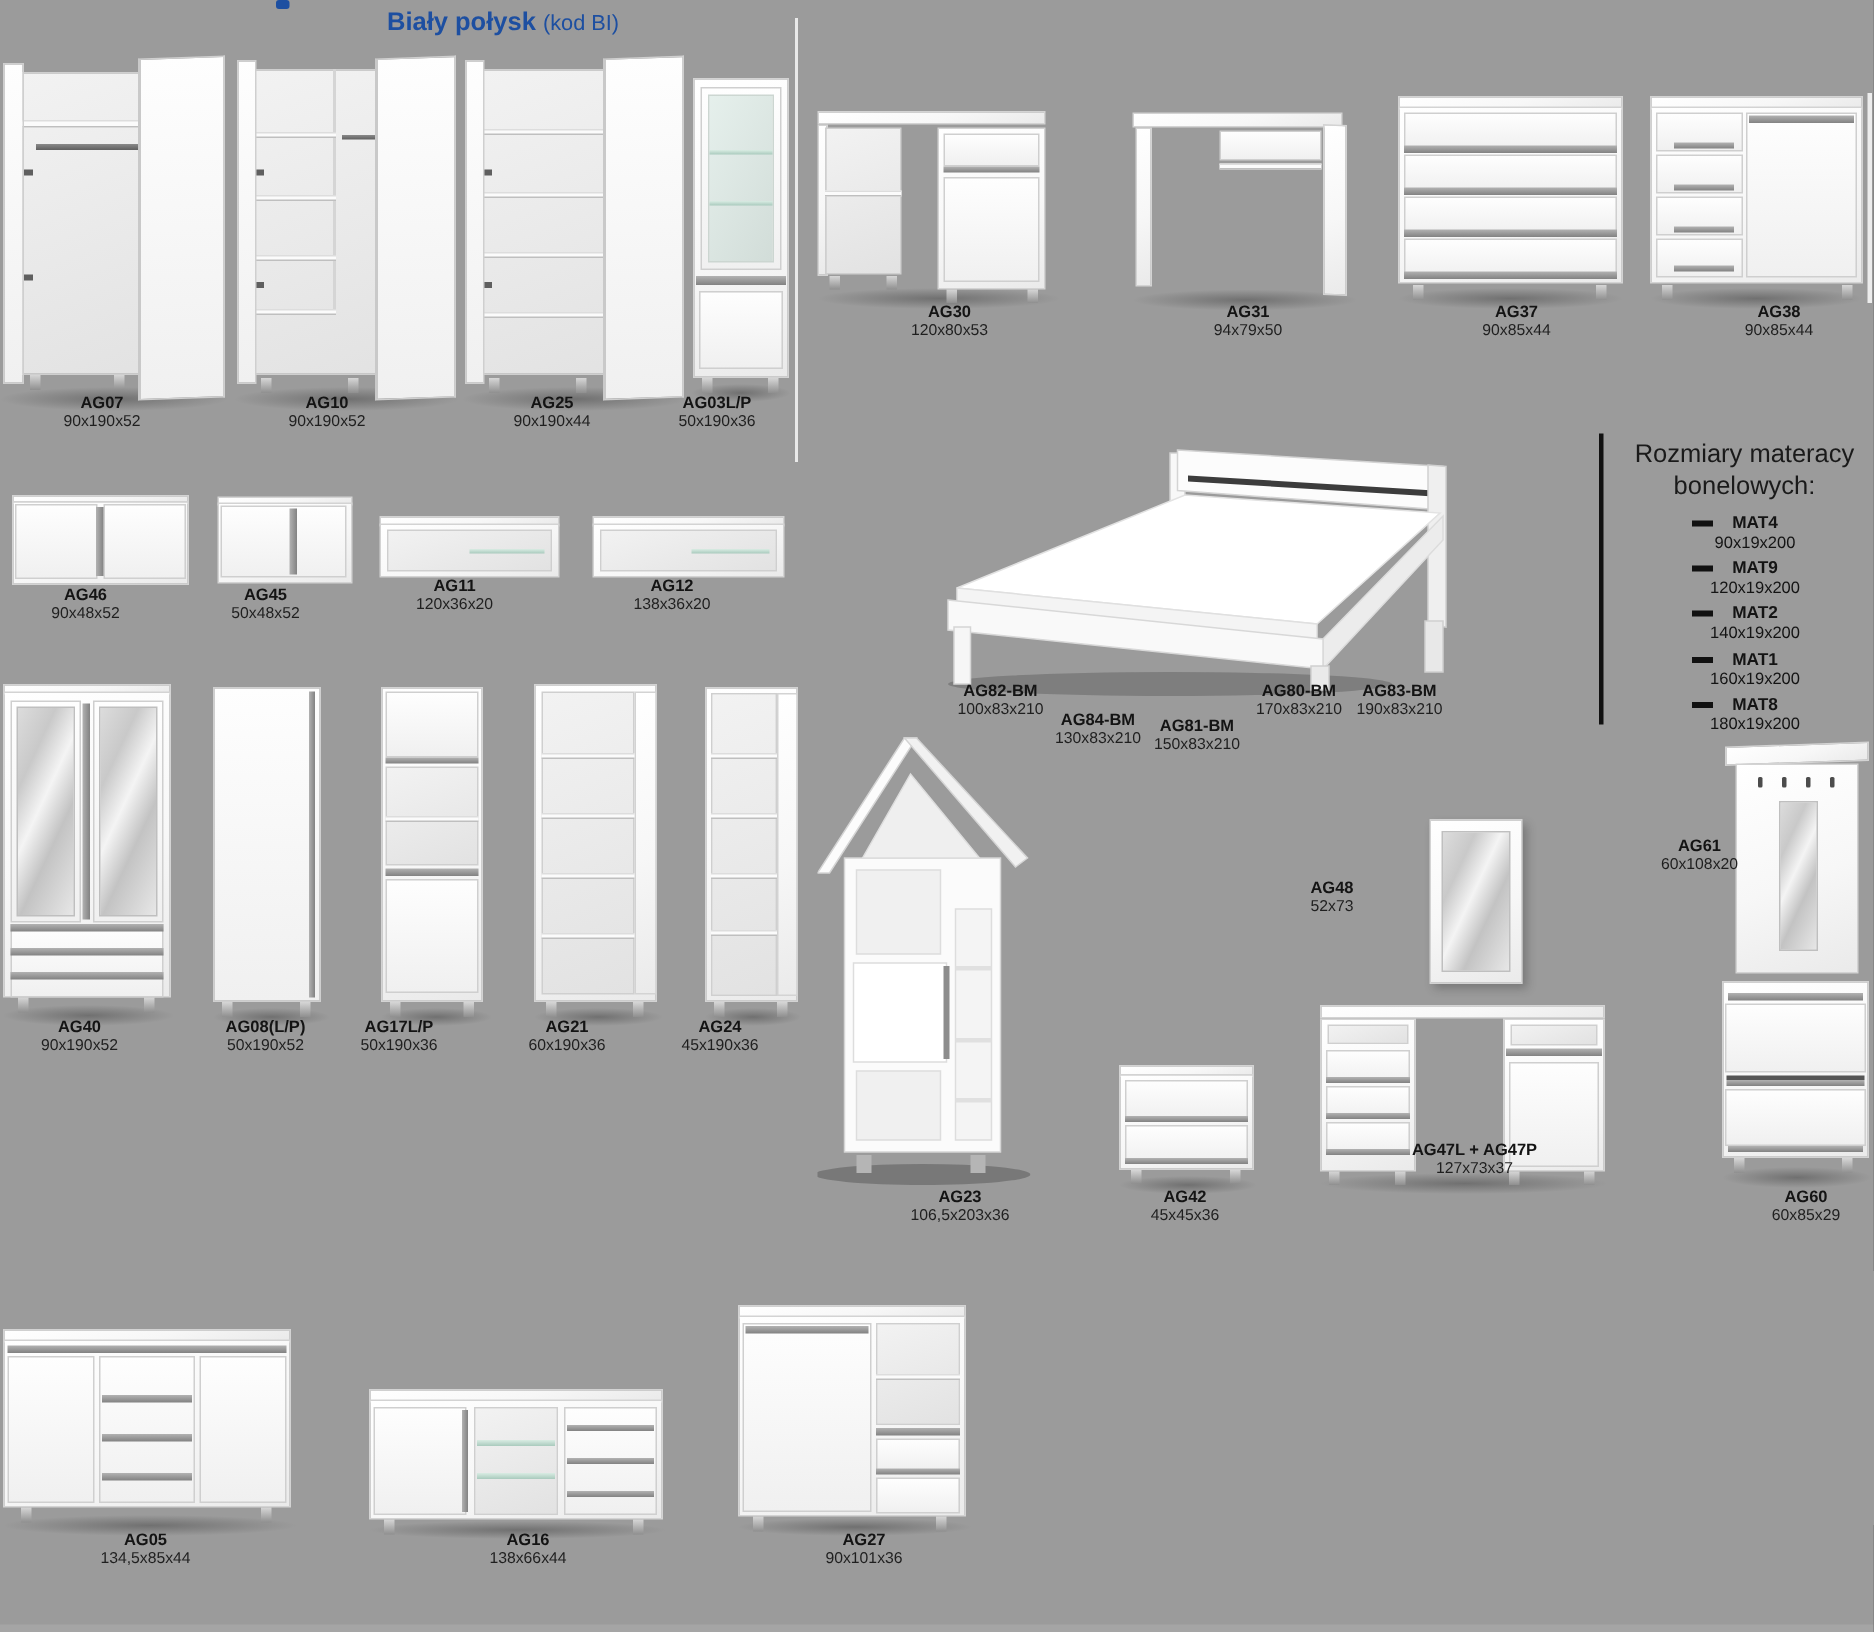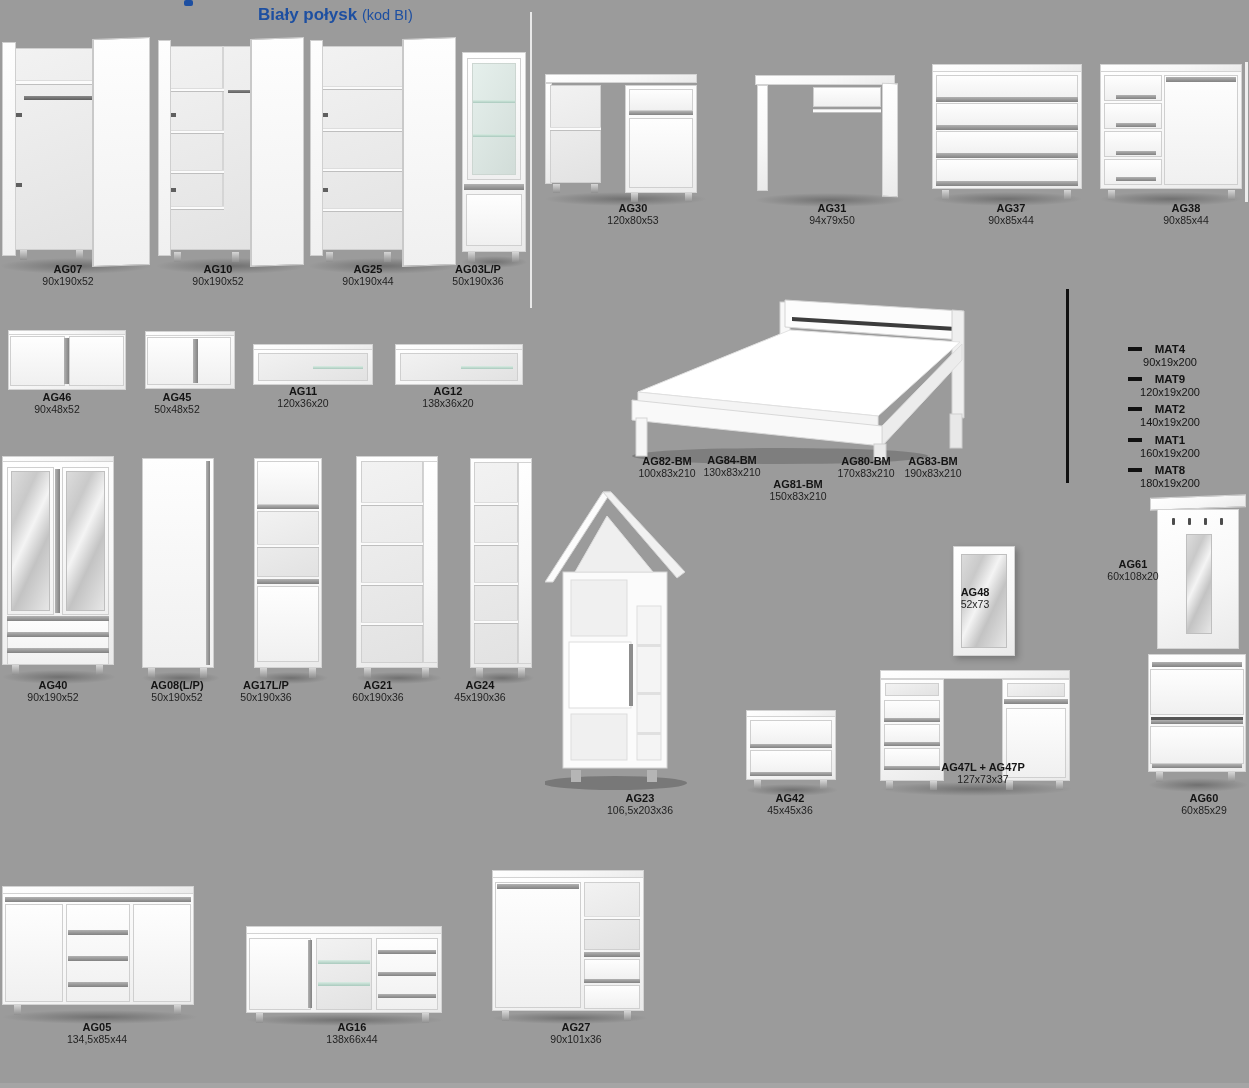--- a/index.html
+++ b/index.html
@@ -204,20 +204,21 @@
       <polygon points="8,98 160,36 330,48 248,122" fill="#ffffff" stroke="#e2e2e2"></polygon>
       <polygon points="8,98 248,122 248,134 8,110" fill="#f4f4f4" stroke="#e0e0e0"></polygon>
       <polygon points="2,106 252,132 252,152 2,126" fill="#f9f9f9" stroke="#d8d8d8"></polygon>
       <rect x="6" y="124" width="11" height="38" fill="#f6f6f6" stroke="#d5d5d5"></rect>
       <rect x="244" y="150" width="12" height="16" fill="#eaeaea" stroke="#cfcfcf"></rect>
       <rect x="320" y="120" width="12" height="34" fill="#e8e8e8" stroke="#cfcfcf"></rect>
     </svg>
   </div>
 
   <div class="matrule"></div>
+  <div class="mat-title">Rozmiary materacy bonelowych:</div>
   <div class="matitem" style="top:343px">
     <div class="dash"></div>
     <div class="c">MAT4</div>
     <div class="dm">90x19x200</div>
   </div>
   <div class="matitem" style="top:373px">
     <div class="dash"></div>
     <div class="c">MAT9</div>
     <div class="dm">120x19x200</div>
   </div>
@@ -475,21 +476,21 @@
     <div class="dm">120x36x20</div>
   </div>
   <div class="plabel" style="left:448px;top:385px">
     <div class="c">AG12</div>
     <div class="dm">138x36x20</div>
   </div>
   <div class="plabel" style="left:667px;top:455px">
     <div class="c">AG82-BM</div>
     <div class="dm">100x83x210</div>
   </div>
-  <div class="plabel" style="left:732px;top:454px">
+  <div class="plabel" style="left:732px;top:474px">
     <div class="c">AG84-BM</div>
     <div class="dm">130x83x210</div>
   </div>
   <div class="plabel" style="left:798px;top:478px">
     <div class="c">AG81-BM</div>
     <div class="dm">150x83x210</div>
   </div>
   <div class="plabel" style="left:866px;top:455px">
     <div class="c">AG80-BM</div>
     <div class="dm">170x83x210</div>
@@ -519,21 +520,21 @@
     <div class="dm">45x190x36</div>
   </div>
   <div class="plabel" style="left:640px;top:792px">
     <div class="c">AG23</div>
     <div class="dm">106,5x203x36</div>
   </div>
   <div class="plabel" style="left:790px;top:792px">
     <div class="c">AG42</div>
     <div class="dm">45x45x36</div>
   </div>
-  <div class="plabel" style="left:975px;top:586px">
+  <div class="plabel" style="left:888px;top:586px">
     <div class="c">AG48</div>
     <div class="dm">52x73</div>
   </div>
   <div class="plabel" style="left:983px;top:761px">
     <div class="c">AG47L + AG47P</div>
     <div class="dm">127x73x37</div>
   </div>
   <div class="plabel" style="left:1133px;top:558px">
     <div class="c">AG61</div>
     <div class="dm">60x108x20</div>

